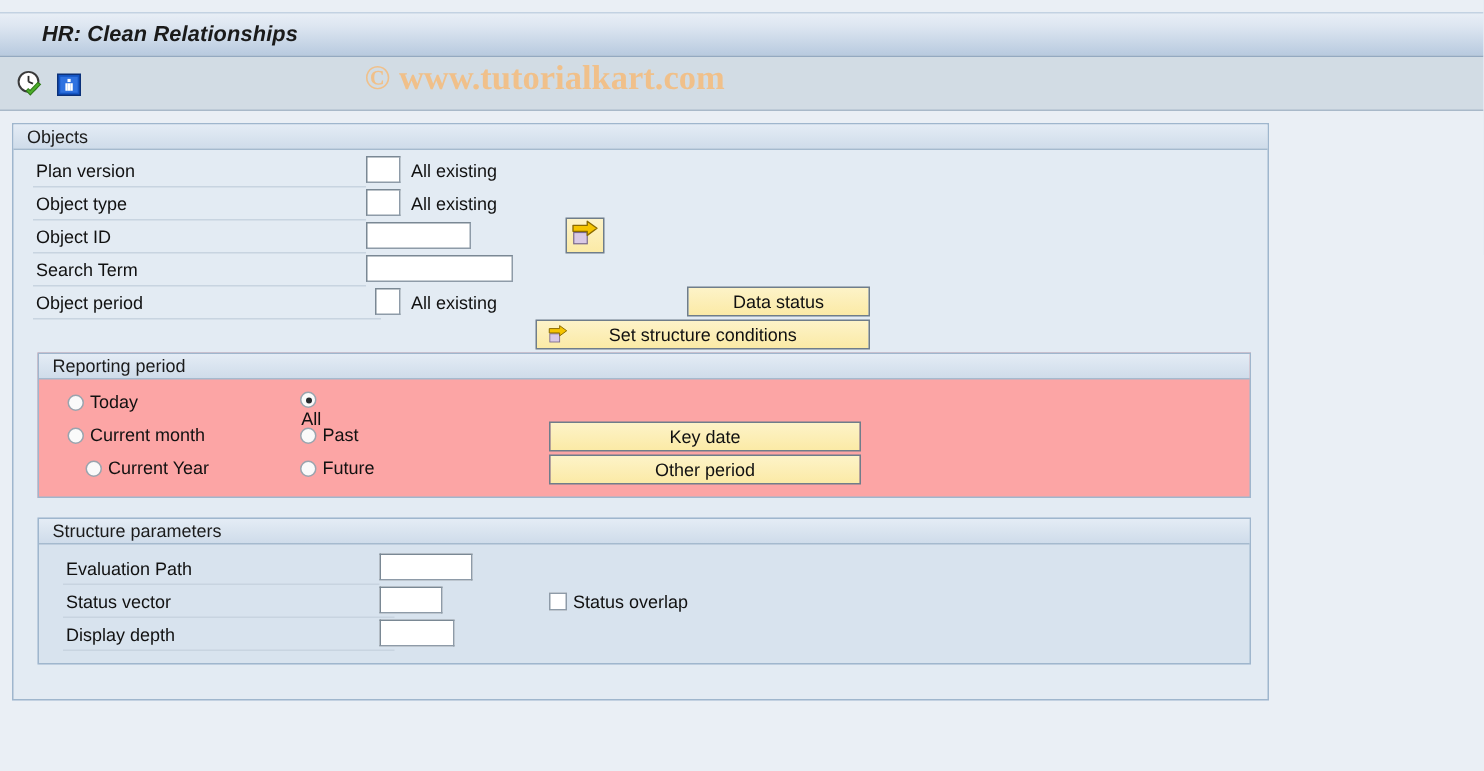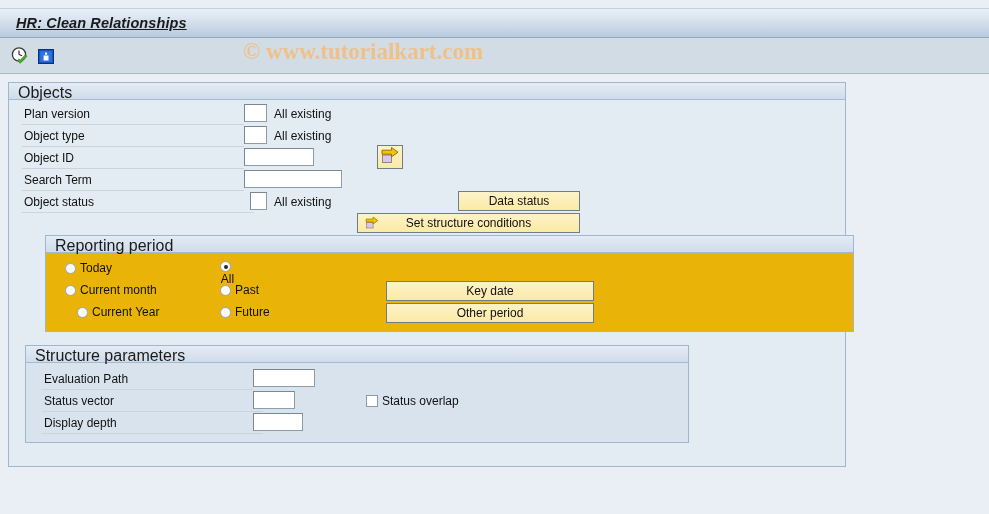--- a/index.html
+++ b/index.html
@@ -22,28 +22,27 @@
     position: absolute;
     left: 0; top: 8px;
     width: 989px; height: 30px;
     background: linear-gradient(to bottom, #e8eef6 0%, #dde6f1 30%, #b8cadf 100%);
     border-top: 1px solid #c3d2e2;
     border-bottom: 1px solid #94a9c0;
     box-sizing: border-box;
   }
   #titlebar .title-text {
     position: absolute;
-    left: 16px; top: 6px;
+    left: 28px; top: 6px;
     font-size: 14.5px;
     font-weight: bold;
     font-style: italic;
     color: #1a1a1a;
     letter-spacing: .1px;
     white-space: nowrap;
-    text-decoration: underline;
   }
 
   
   #toolbar {
     position: absolute;
     left: 0; top: 38px;
     width: 989px; height: 36px;
     background: #d2dce4;
     border-bottom: 1px solid #a9b9c9;
     box-sizing: border-box;
@@ -82,40 +81,39 @@
     left: 0; top: 0;
     height: 17px;
     width: 100%;
     box-sizing: border-box;
     background: linear-gradient(to bottom, #e4ecf5 0%, #cfdcea 100%);
     border-bottom: 1px solid #a5bace;
   }
   .group > .group-header .group-title {
     position: absolute;
     left: 9px; top: 1px;
-    font-size: 16px;
+    font-size: 12px;
     color: #1b1b1b;
     white-space: nowrap;
     text-align: center;
   }
 
   #grp-objects {
     left: 8px; top: 82px;
     width: 838px; height: 385px;
     background: #e3ebf3;
   }
   #grp-reporting {
     left: 16px; top: 152px;
     width: 809px; height: 97px;
-    background: #eab308;
-    margin-left: 20px;
+    background: #fca5a5;
   }
   #grp-structure {
     left: 16px; top: 262px;
-    width: 664px; height: 98px;
+    width: 809px; height: 98px;
     background: #d8e3ee;
   }
 
   
   .fld-label {
     position: absolute;
     font-size: 12px;
     color: #111;
     white-space: nowrap;
   }
@@ -265,21 +263,21 @@
     <svg width="24" height="22" viewBox="0 0 24 22">
       <rect x="4.5" y="9" width="9" height="7.5" fill="#d9c9e6" stroke="#7a6a8c" stroke-width=".8"></rect>
       <path d="M4 4.2 H13.5 V1.5 L20 6.2 L13.5 10.9 V8.2 H4 Z" fill="#f5c400" stroke="#8a6a00" stroke-width=".9" stroke-linejoin="round"></path>
     </svg>
   </div>
 
   <div class="fld-label" style="left:15px; top:90px;text-align:right;">Search Term</div>
   <div class="row-sep" style="left:13px; top:107px; width:222px;"></div>
   <input class="inputbox" style="left: 235px; top: 87px; width: 98px;" value="">
 
-  <div class="fld-label" style="left:15px; top:112px;">Object status</div>
+  <div class="fld-label" style="left:15px; top:112px;">Object period</div>
   <div class="row-sep" style="left:13px; top:129px; width:232px;"></div>
   <input class="inputbox" style="left: 241px; top: 109px; width: 17px;" value="">
   <div class="hint" style="left:265px; top:112px;">All existing</div>
 
   <button class="btn" style="left:449px; top:108px; width:122px;">Data status</button>
 
   <div class="btn" style="left:348px; top:130px; width:223px; position:absolute;">
     <span style="position:absolute; left:5px; top:2px;">
       <svg width="18" height="16" viewBox="0 0 24 22">
         <rect x="4.5" y="9" width="9" height="7.5" fill="#d9c9e6" stroke="#7a6a8c" stroke-width=".8"></rect>

